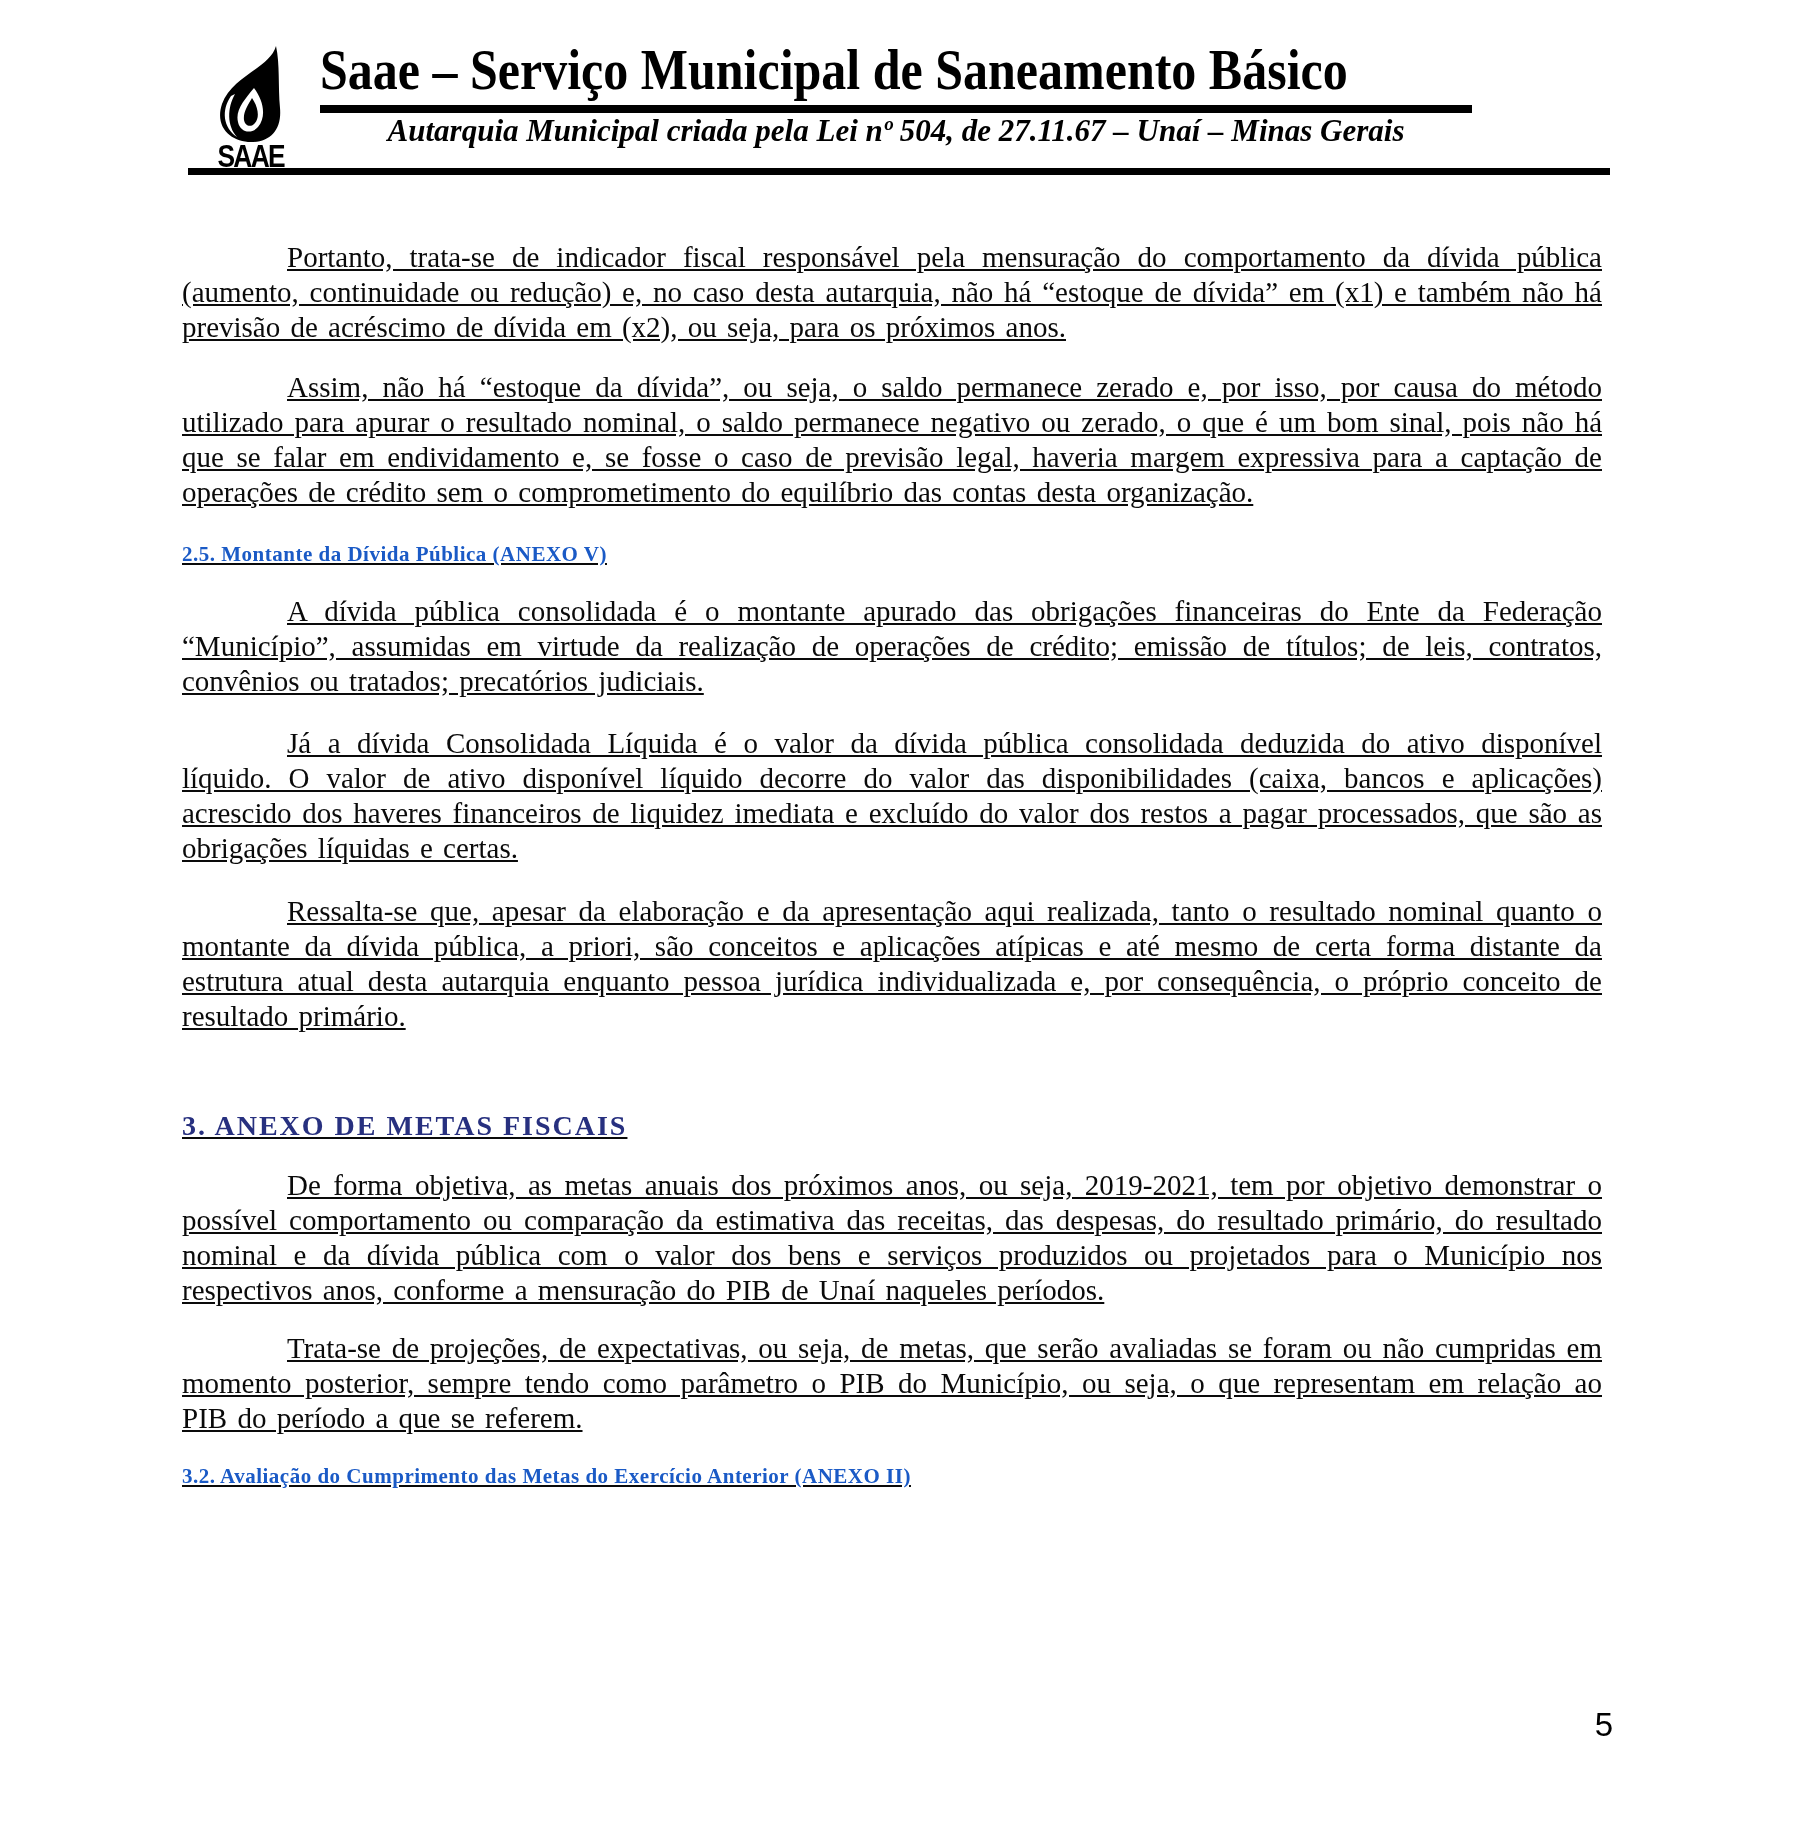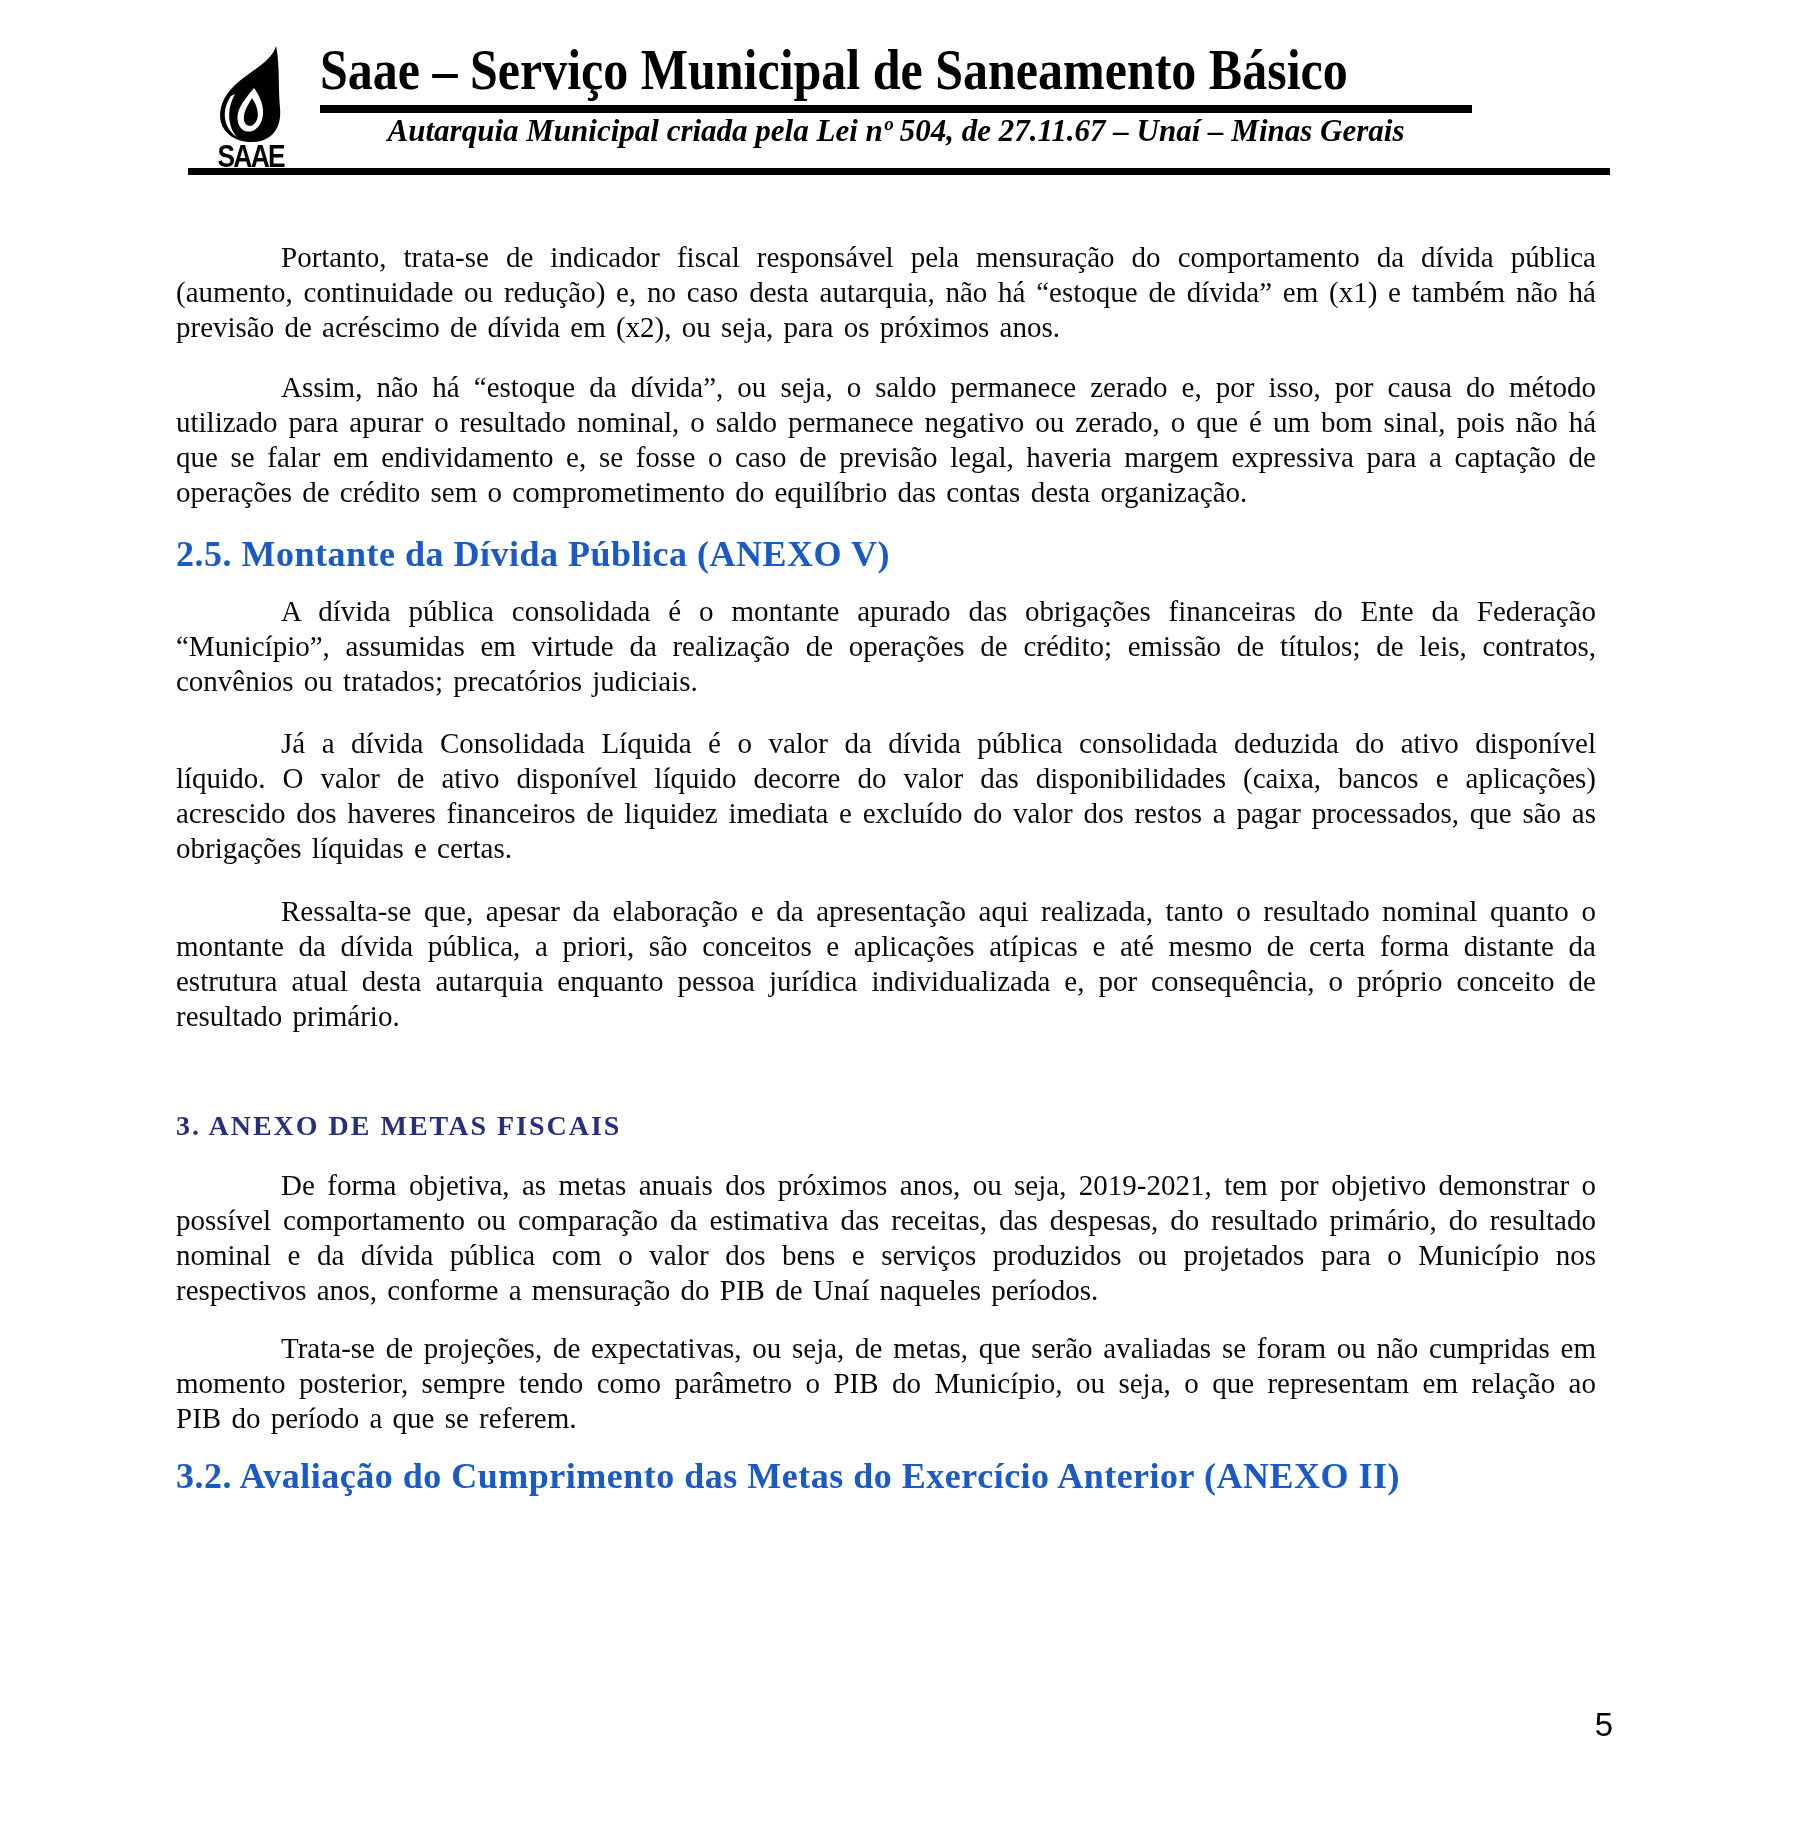--- a/index.html
+++ b/index.html
@@ -32,31 +32,31 @@
   }
   .title-underline { height:8px; background:#000; margin-top:3px; width:100%; }
   .doc-subtitle {
     text-align:center;
     font-size:31px; font-weight:bold; font-style:italic; color:#000;
     white-space:nowrap;
   }
   .main-rule { position:absolute; top:168px; left:188px; width:1422px; height:7px; background:#000; }
 
   
-  .content { position:absolute; top:240px; left:176px; width:1420px; }
+  .content { position:absolute; top:240px; left:182px; width:1420px;text-decoration:underline; }
   .content p {
     font-size:29px; line-height:35px;
     text-align:justify; text-indent:105px;
     margin:25px 0 0 0;
     word-spacing:3px;
   }
   .content p.first { margin-top:0; }
   .h-blue {
     color:var(--heading-blue,#1a5ac6);
-    font-size:36px; line-height:36px; font-weight:bold; letter-spacing:0.5px;
+    font-size:21px; line-height:36px; font-weight:bold; letter-spacing:0.5px;
   }
   .h-navy {
     color:var(--heading-navy,#27307f);
     font-size:28px; line-height:36px; font-weight:bold; letter-spacing:2px;
   }
   .mt-h25 { margin-top:26px; }
   .mt-p3  { margin-top:22px !important; }
   .mt-p4  { margin-top:27px !important; }
   .mt-p5  { margin-top:28px !important; }
   .mt-h3  { margin-top:74px; }

